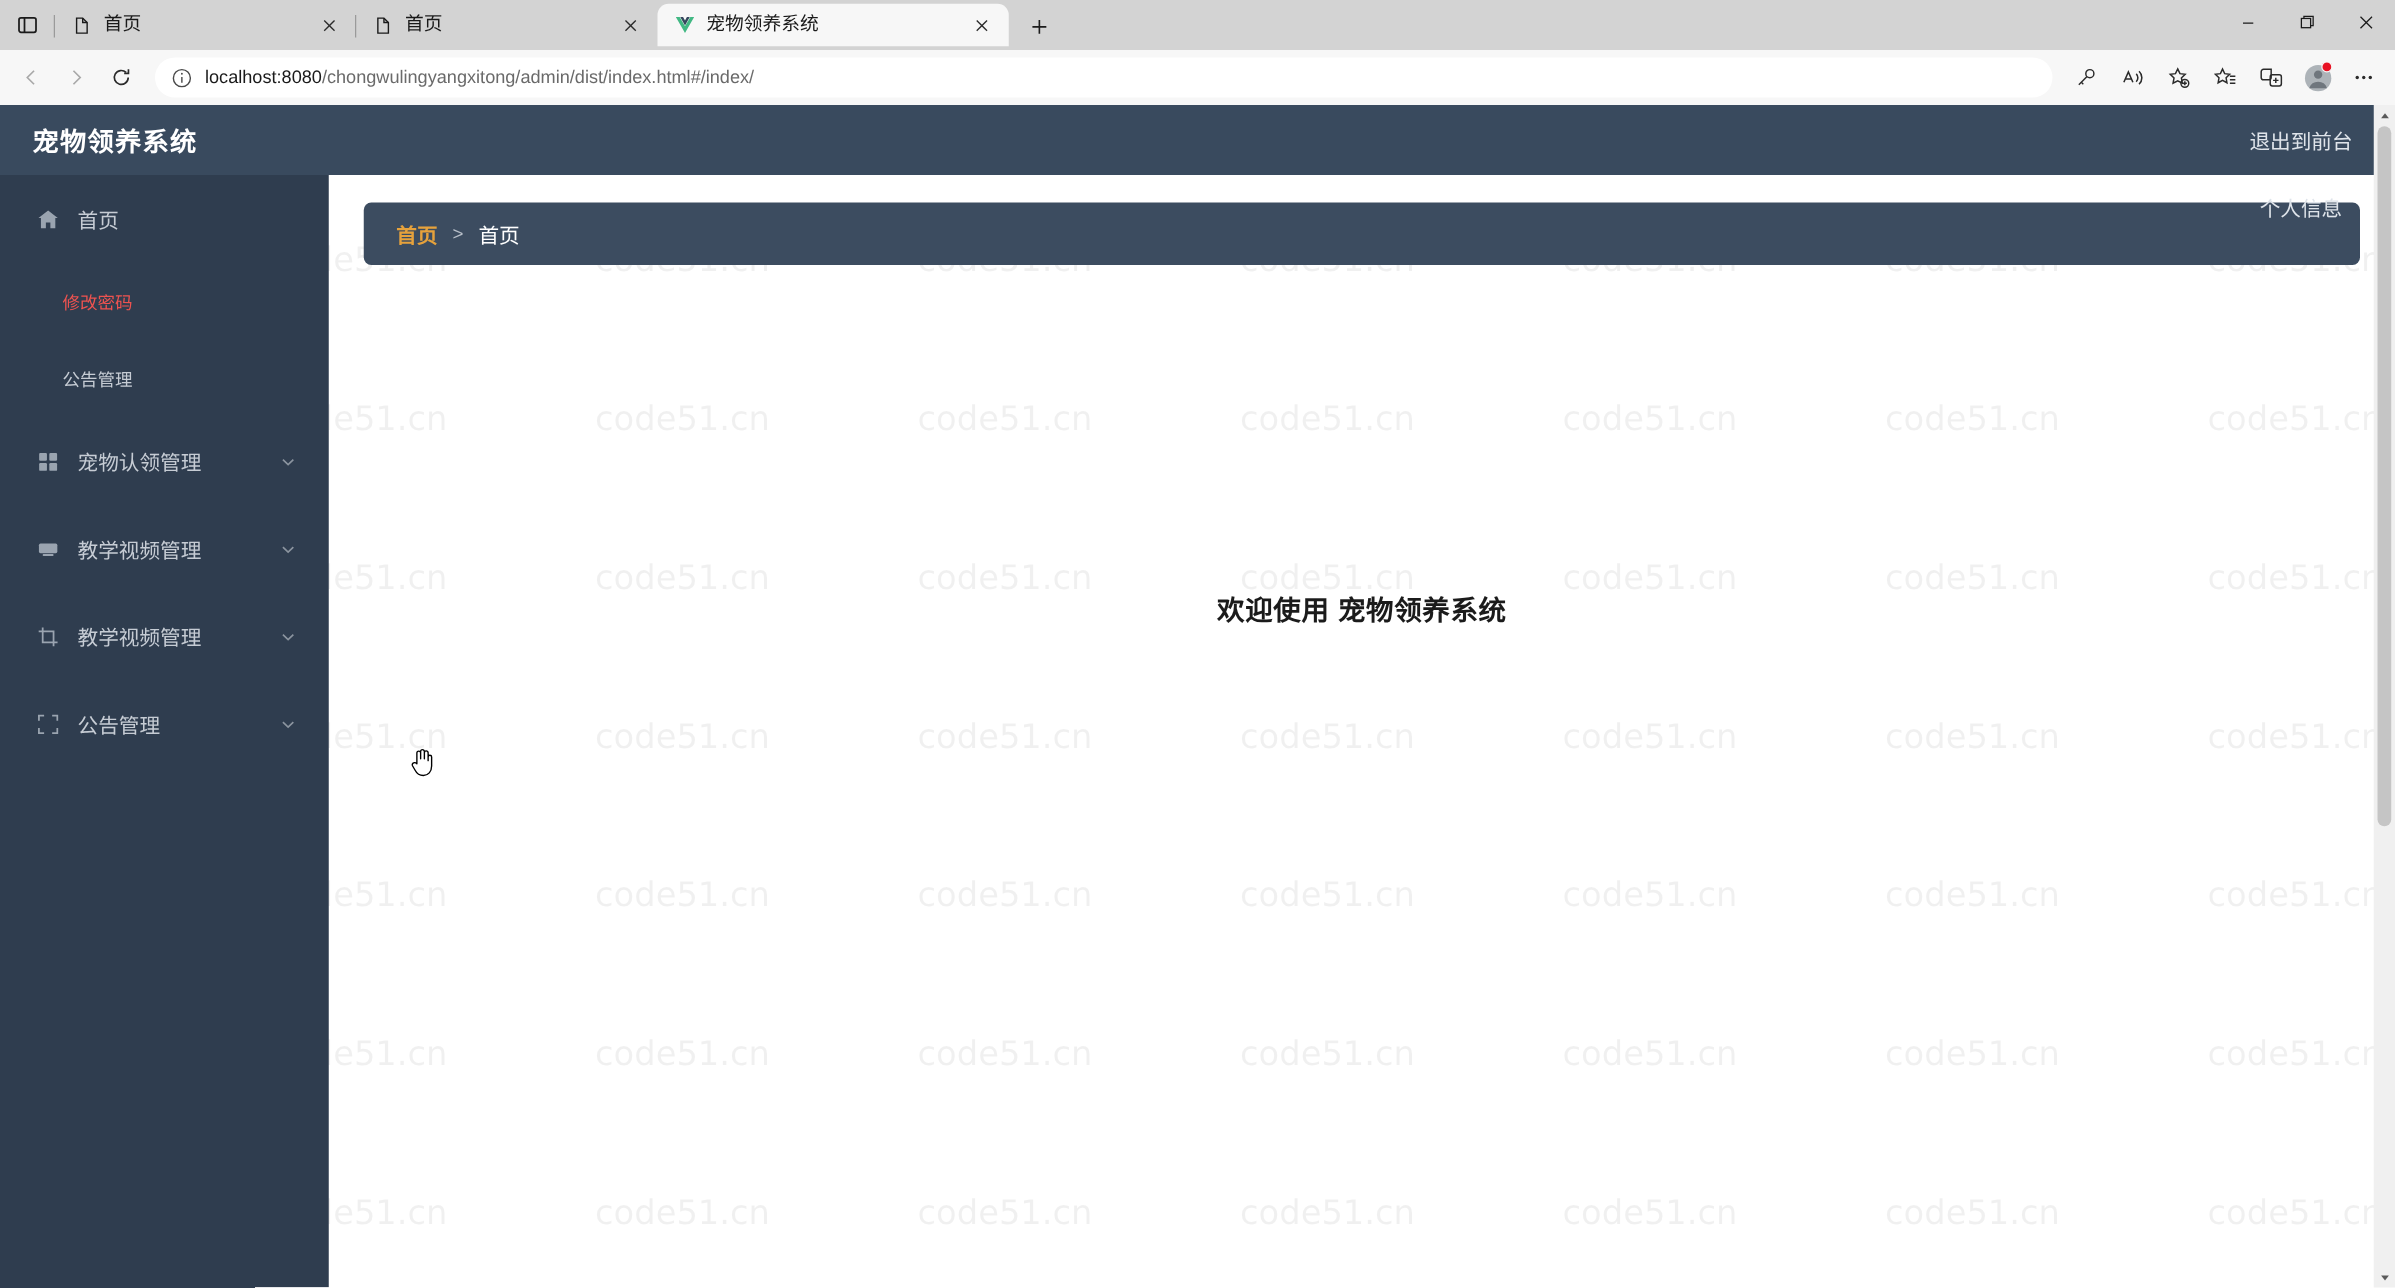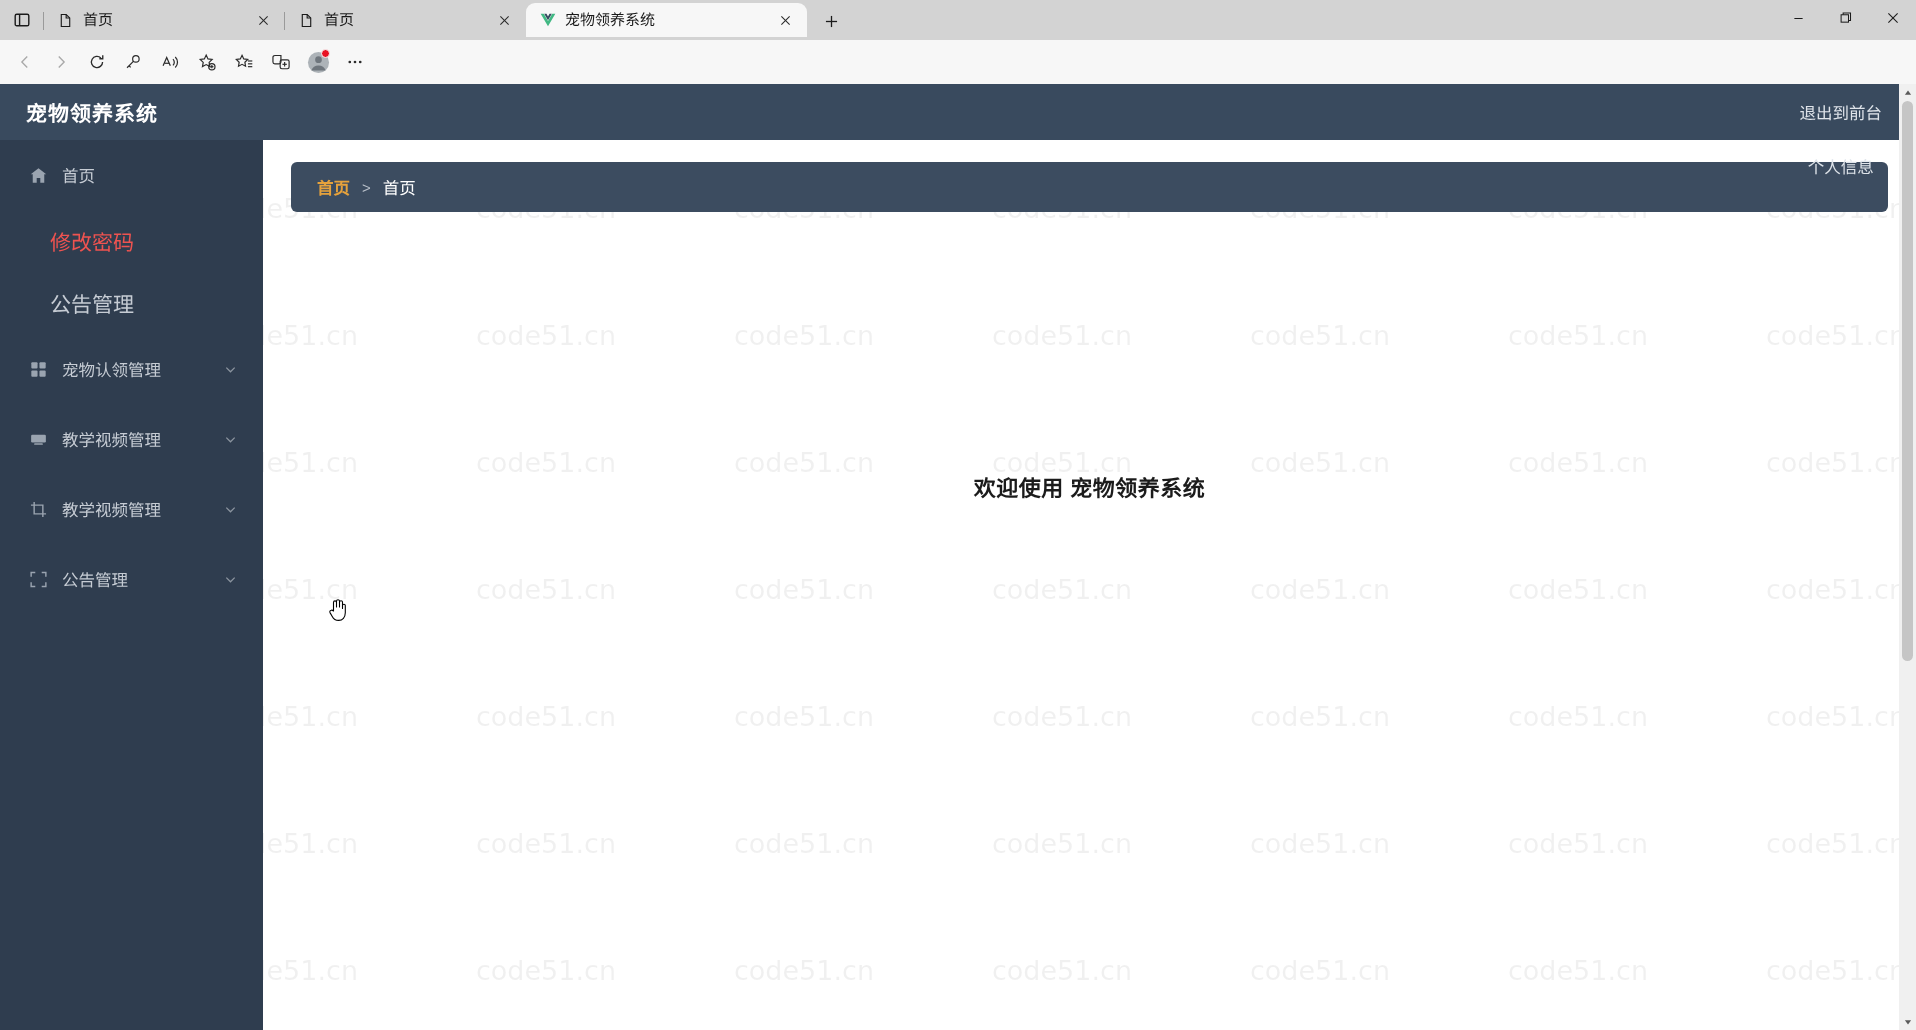--- a/index.html
+++ b/index.html
@@ -105,21 +105,21 @@
   }
   .menu-item {
     height: 70px; display: flex; align-items: center; padding: 0 24px 0 28px;
     gap: 14px; color: #c6ccd4; font-size: 16.5px; position: relative;
   }
   .menu-icon { width: 20px; height: 20px; flex: 0 0 20px; display: flex; align-items: center; justify-content: center; color: #9aa4b0; }
   .menu-label { flex: 1 1 auto; white-space: nowrap; }
   .menu-arrow { width: 18px; height: 18px; flex: 0 0 18px; display: flex; align-items: center; justify-content: center; color: #8b949f; }
   .submenu-item {
     height: 62px; display: flex; align-items: center; padding-left: 50px;
-    font-size: 21px; color: #c6ccd4; white-space: nowrap;
+    font-size: 14px; color: #c6ccd4; white-space: nowrap;
   }
   .submenu-item.active { color: #ef5350; }
 
   .content {
     flex: 1 1 auto; min-width: 0; background: #ffffff; position: relative;
     overflow: hidden; display: flex; flex-direction: column;
   }
   .content-inner { position: relative; z-index: 2; padding: 22px 28px 0 28px; }
   .breadcrumb-bar {
     height: 50px; background: #3C4C60; border-radius: 6px;
@@ -268,20 +268,30 @@
           <path d="M7.5 4l6 6-6 6"></path>
         </svg>
     </div>
     <div class="tb-icon">
       <svg width="18" height="18" viewBox="0 0 20 20" fill="none" stroke="currentColor" stroke-width="1.5">
         <path d="M16.2 10a6.2 6.2 0 1 1-1.9-4.5"></path>
           <path d="M16.4 2.6v3.8h-3.8"></path>
       </svg>
     </div>
 
+    <div class="omnibox">
+      <span class="omnibox-info">
+        <svg width="17" height="17" viewBox="0 0 18 18" fill="none" stroke="currentColor" stroke-width="1.2">
+          <circle cx="9" cy="9" r="7.2"></circle>
+            <line x1="9" y1="8" x2="9" y2="13"></line>
+            <circle cx="9" cy="5.3" r="0.8" fill="currentColor" stroke="none"></circle>
+        </svg>
+      </span>
+      <span class="omnibox-url"><span>localhost:8080</span><span class="dim">/chongwulingyangxitong/admin/dist/index.html#/index/</span></span>
+    </div>
 
     <div class="tb-right">
       <div class="tb-icon">
         <svg width="18" height="18" viewBox="0 0 20 20" fill="none" stroke="currentColor" stroke-width="1.3">
           <circle cx="13.2" cy="6.6" r="3.6"></circle>
             <path d="M10.7 9.1L3.4 16.4"></path>
             <path d="M5.6 14.2l1.8 1.8"></path>
         </svg>
       </div>
       <div class="tb-icon">

